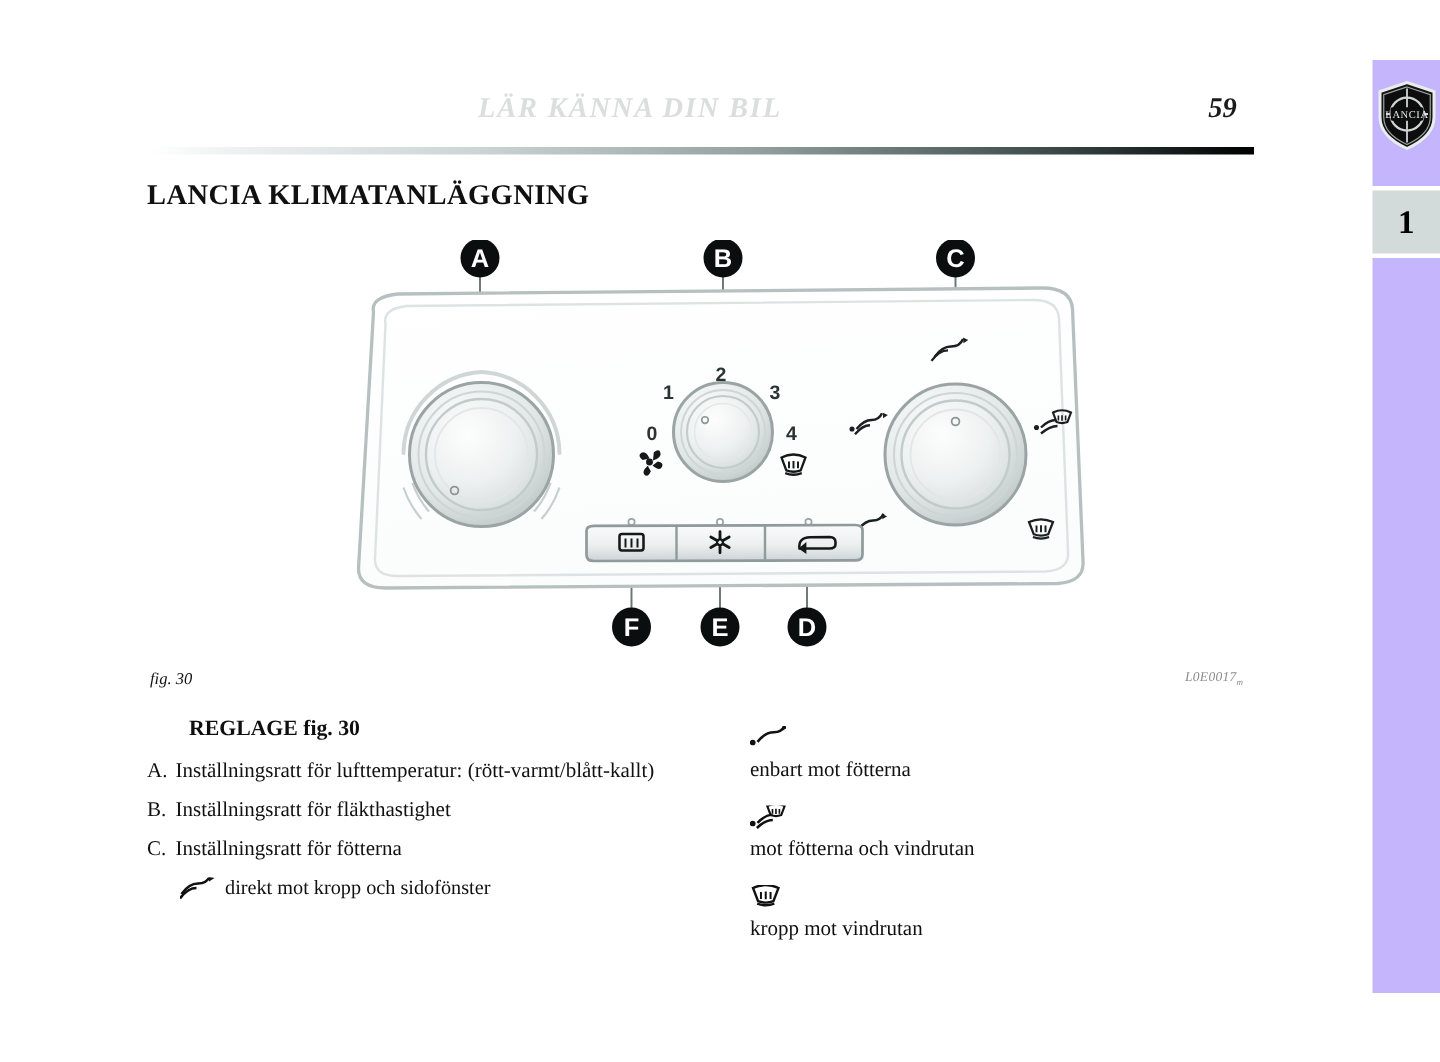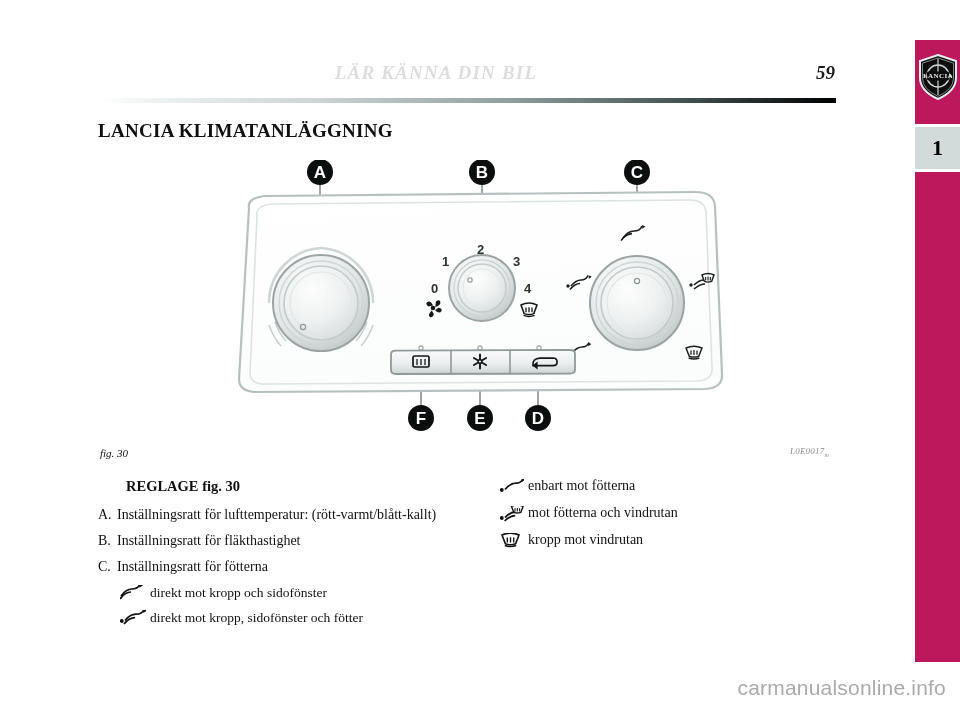--- a/index.html
+++ b/index.html
@@ -6,39 +6,39 @@
   body{
     width:960px;height:708px;background:#ffffff;overflow:hidden;position:relative;
     font-family:"Liberation Serif", serif;
   }
   .page{position:absolute;inset:0;}
 
   
   .sidebar{
     position:absolute;right:0;top:40px;width:52px;height:622px;
   }
-  .sb-seg{position:absolute;left:7px;width:45px;background:#be185d;font-weight:bold;}
+  .sb-seg{position:absolute;left:7px;width:45px;background:#c4b5fd;}
   .sb-logo-seg{top:0;height:84px;}
   .sb-tab{top:87px;height:42px;background:#d2dbd9;left:7px;width:45px;position:absolute;
     display:flex;align-items:center;justify-content:center;}
   .sb-tab-num{font-family:"Liberation Serif",serif;font-weight:bold;font-size:22px;color:#000;}
   .sb-body-seg{top:132px;height:490px;}
 
   .logo-wrap{position:absolute;left:0;right:0;top:14px;display:flex;justify-content:center;}
   .lancia-shield{width:40px;height:46px;}
 
   
   .hdr-title{
-    position:absolute;left:16px;right:0;top:62px;text-align:center;
+    position:absolute;left:0;right:0;top:62px;text-align:center;
     font-family:"Liberation Serif",serif;font-style:italic;font-weight:bold;
     font-size:19px;letter-spacing:1.2px;color:#dcdedd;
     width:840px;
   }
   .hdr-page{
-    position:absolute;left:795px;top:62px;width:40px;text-align:right;
+    position:absolute;left:795px;top:62px;width:40px;text-align:center;
     font-family:"Liberation Serif",serif;font-style:italic;font-weight:bold;
     font-size:19px;color:#1b1b1b;
   }
   .hdr-rule{
     position:absolute;left:98px;top:98px;width:738px;height:5px;
     background:linear-gradient(to right,#ffffff 0%,#eef1f1 8%,#ccd4d4 30%,#93a0a0 55%,#41504f 80%,#080b0b 97%,#000 100%);
   }
 
   .section-title{
     position:absolute;left:98px;top:120px;
@@ -72,27 +72,27 @@
     margin-left:28px;
   }
   .item{
     display:flex;font-family:"Liberation Serif",serif;font-size:14px;color:#111;
     line-height:1.22;margin-bottom:9px;
   }
   .item .key{width:19px;flex:0 0 19px;}
   .item .txt{flex:1;}
 
   .subitem{
-    display:flex;align-items:center;font-family:"Liberation Serif",serif;font-size:13.5px;
+    display:flex;align-items:flex-start;font-family:"Liberation Serif",serif;font-size:13.5px;
     color:#111;margin:0 0 8px 22px;
   }
   .subitem .gly{width:30px;flex:0 0 30px;display:flex;justify-content:flex-start;align-items:center;height:17px;}
   .r-item{
     display:flex;align-items:flex-start;font-family:"Liberation Serif",serif;font-size:14px;
-    color:#111;margin-bottom:9px;
+    color:#111;margin-bottom:9px;flex-direction:column;
   }
   .r-item .gly{width:28px;flex:0 0 28px;display:flex;justify-content:flex-start;align-items:center;height:18px;}
 
   
   .watermark{
     position:absolute;left:0;top:676px;width:946px;text-align:right;
     font-family:"Liberation Sans",sans-serif;font-size:21px;color:#a9abab;
     letter-spacing:.2px;
   }
 </style>
@@ -361,31 +361,20 @@
     <div class="subitem">
       <span class="gly">
         <svg width="26" height="16" viewBox="0 0 26 16">
           <path d="M1 11 q5 -7 11 -7 q6 0 8 -5" fill="none" stroke="#111" stroke-width="1.7"></path>
           <path d="M19 -1.4 l4 1.7 l-3.6 2.4 Z" fill="#111"></path>
           <path d="M0 14 q5 -7 11 -7" fill="none" stroke="#111" stroke-width="1.7"></path>
         </svg>
       </span>
       <span>direkt mot kropp och sidofönster</span>
     </div>
-    <div class="subitem">
-      <span class="gly">
-        <svg width="26" height="16" viewBox="0 0 26 16">
-          <circle cx="1.8" cy="11" r="1.9" fill="#111"></circle>
-          <path d="M5 10.6 q5 -6.4 11 -6.4 q6 0 8 -4.6" fill="none" stroke="#111" stroke-width="1.7"></path>
-          <path d="M23 -1.2 l4 1.7 l-3.6 2.4 Z" fill="#111"></path>
-          <path d="M4 14 q5 -6.4 11 -6.4" fill="none" stroke="#111" stroke-width="1.7"></path>
-        </svg>
-      </span>
-      <span>direkt mot kropp, sidofönster och fötter</span>
-    </div>
   </div>
 
   <div class="col-right">
     <div class="r-item">
       <span class="gly">
         <svg width="24" height="16" viewBox="0 0 24 16">
           <circle cx="1.8" cy="11" r="1.9" fill="#111"></circle>
           <path d="M5 10.6 q5 -6.4 11 -6.4 q5 0 7 -4.2" fill="none" stroke="#111" stroke-width="1.7"></path>
           <path d="M21.6 -0.8 l3.6 1.6 l-3.3 2.2 Z" fill="#111"></path>
         </svg>
@@ -417,15 +406,14 @@
               <path d="M10.5 4.3 v5.2"></path>
               <path d="M13.7 4.6 v4.8"></path>
           </g>
           <path d="M4.8 12.4 q5.7 2.2 11.4 0" fill="none" stroke="#111" stroke-width="1.6"></path>
         </svg>
       </span>
       <span>kropp mot vindrutan</span>
     </div>
   </div>
 
-  <div class="watermark">carmanualsonline.info</div>
 
 </div>
 
 </body></html>

